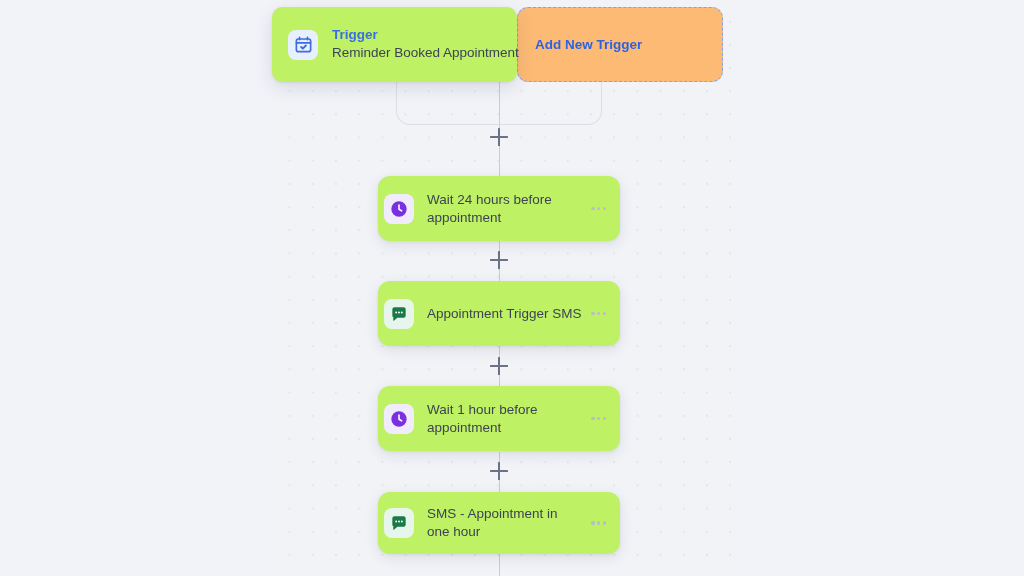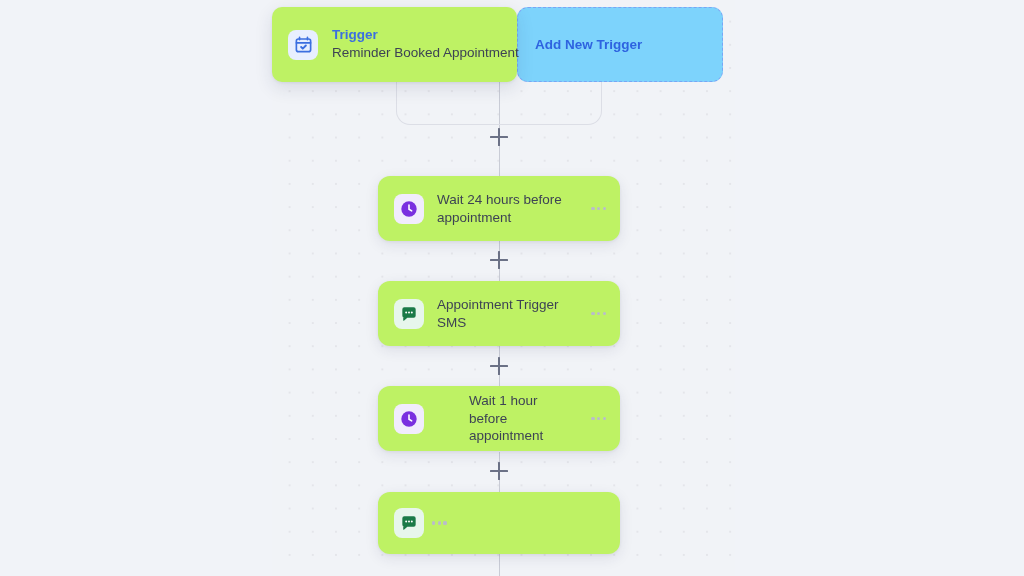--- a/index.html
+++ b/index.html
@@ -94,39 +94,39 @@
     font-size: 13.5px;
     margin-top: 1px;
     white-space: nowrap;
   }
 
   
   #add-trigger-panel {
     position: absolute;
     left: 517px; top: 7px;
     width: 206px; height: 75px;
-    background: #7dd3fc;
+    background: #fdba74;
     border: 1.6px dashed #7aa5f5;
     border-radius: 11px;
     display: flex; align-items: center;
     padding-left: 17px;
     cursor: pointer;
     z-index: 4;
   }
   #add-trigger-label {
     color: #2e63e0;
     font-weight: bold;
     font-size: 13.5px;
   }
 
   
   .step-card {
     left: 378px;
     width: 242px;
-    padding: 0 12px 0 16px;
+    padding: 0 12px 0 6px;
     z-index: 5;
   }
   .step-icon-wait { background: #f1ecfd; }
   .step-icon-sms  { background: #e7f6ec; }
   .step-label {
     flex: 1 1 auto;
     margin-left: 13px;
     color: #3d4354;
     font-size: 13.5px;
     line-height: 1.33;
@@ -213,21 +213,21 @@
       </svg>
     </span>
     <span class="step-label">Appointment Trigger SMS</span>
     <span class="dots">
         <i></i>
         <i></i>
         <i></i>
       </span>
   </div>
 
-  <div class="card step-card" style="top:386px; height:65px;gap:32px;">
+  <div class="card step-card" style="top:386px; height:65px;">
     <span class="icon-tile step-icon-wait">
       <svg width="20" height="20" viewBox="0 0 24 24">
         <circle cx="12" cy="12" r="9.2" fill="#7a2fe0"></circle>
         <path d="M12 7.2v5.1l3.2 2" stroke="#ffffff" stroke-width="1.9" stroke-linecap="round" fill="none"></path>
       </svg>
     </span>
     <span class="step-label">Wait 1 hour before appointment</span>
     <span class="dots">
         <i></i>
         <i></i>
@@ -237,20 +237,21 @@
 
   <div class="card step-card" style="top:492px; height:62px;">
     <span class="icon-tile step-icon-sms">
       <svg width="20" height="20" viewBox="0 0 24 24">
         <path d="M4 6.2a2.4 2.4 0 0 1 2.4-2.4h11.2A2.4 2.4 0 0 1 20 6.2v7.9a2.4 2.4 0 0 1-2.4 2.4H10l-4.1 3.5a.5.5 0 0 1-.82-.39V16.5H6.4A2.4 2.4 0 0 1 4 14.1z" fill="#1a7a47"></path>
         <circle cx="8.6" cy="10.1" r="1.18" fill="#ffffff"></circle>
         <circle cx="12" cy="10.1" r="1.18" fill="#ffffff"></circle>
         <circle cx="15.4" cy="10.1" r="1.18" fill="#ffffff"></circle>
       </svg>
     </span>
+    <span class="step-label">SMS - Appointment in one hour</span>
     <span class="dots">
         <i></i>
         <i></i>
         <i></i>
       </span>
   </div>
 
 </div>
 
 </body></html>

